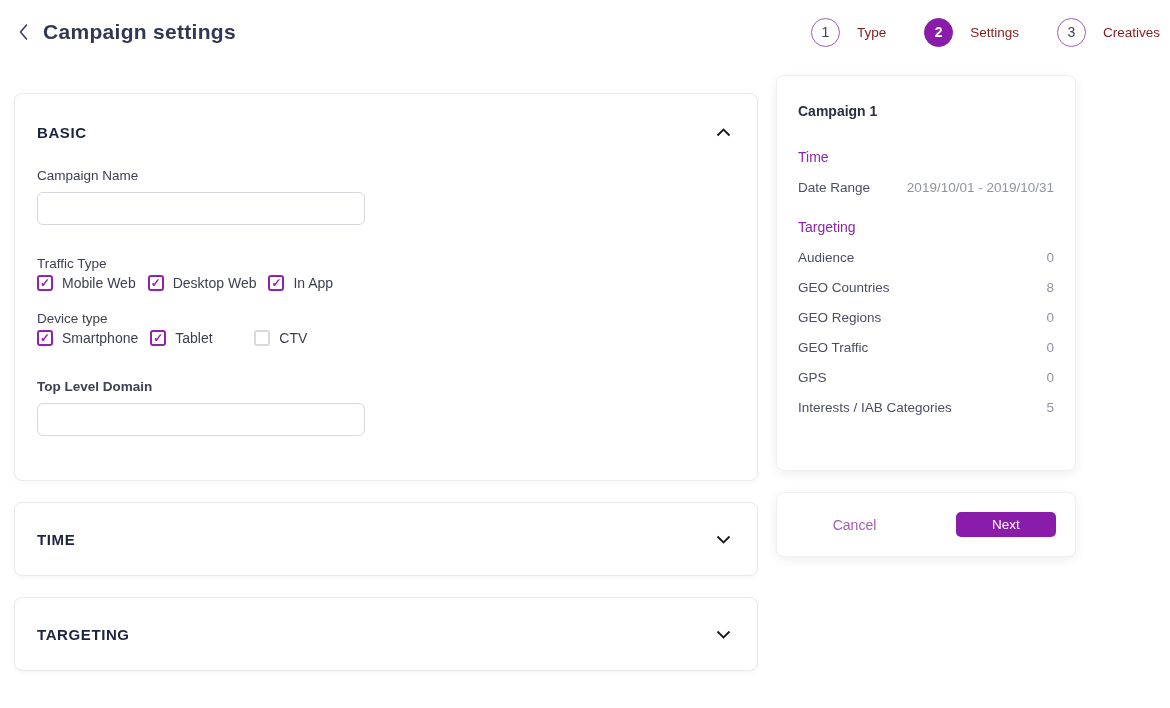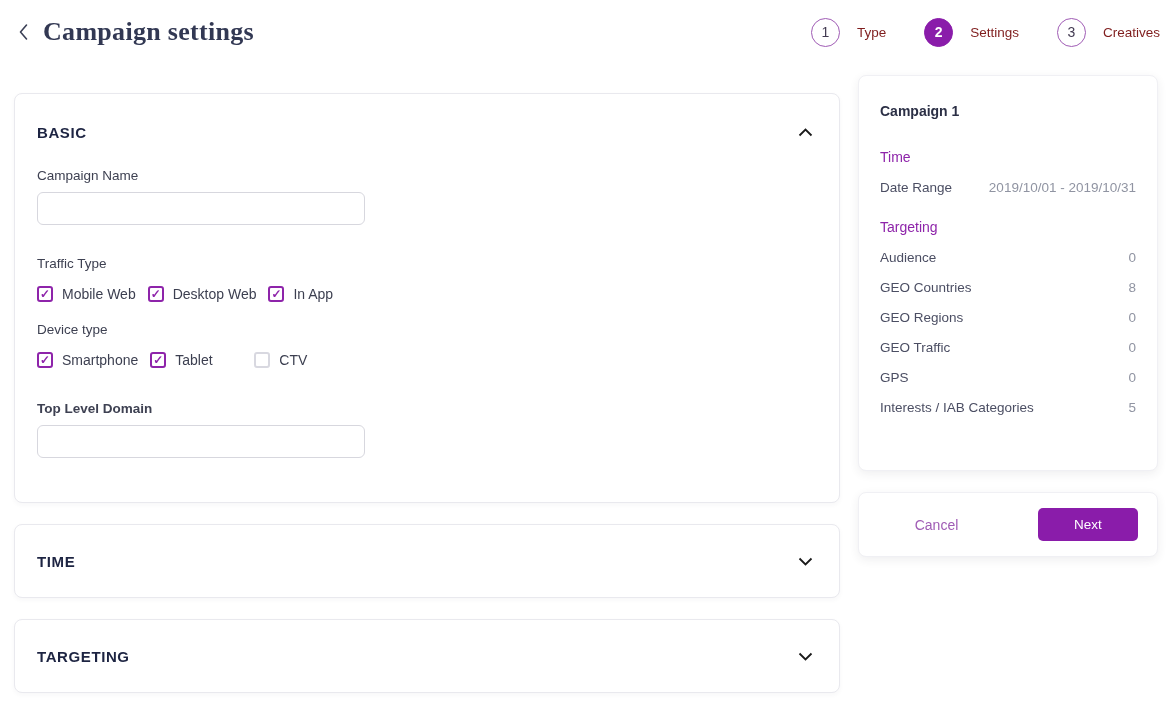--- a/index.html
+++ b/index.html
@@ -4,54 +4,54 @@
 <style>
   * { box-sizing: border-box; margin: 0; padding: 0; }
   html, body { width: 1170px; height: 708px; overflow: hidden; background: #fff;
     font-family: "Liberation Sans", sans-serif; }
 
   
   .header { height: 64px; display: flex; align-items: center; justify-content: space-between;
     padding: 0 10px 0 16px; }
   .header-left { display: flex; align-items: center; gap: 12px; }
   .back-btn { background: none; border: none; cursor: pointer; display: flex; align-items: center; padding: 2px; }
-  .page-title { font-size: 26px; font-weight: 600; color: var(--heading, #323853); letter-spacing: 0.3px; font-family: Liberation Serif, serif; }
+  .page-title { font-size: 21px; font-weight: 600; color: var(--heading, #323853); letter-spacing: 0.3px; }
 
   .stepper { display: flex; align-items: center; }
   .step { display: flex; align-items: center; margin-left: 38px; cursor: pointer; }
   .step-circle { width: 29px; height: 29px; border-radius: 50%; border: 1.5px solid var(--accent-soft, #a65cb5);
     color: #433b52; font-size: 14px; display: flex; align-items: center; justify-content: center; }
   .step-circle.active { background: var(--accent-dark, #8a1caa); border-color: var(--accent-dark, #8a1caa);
     color: #fff; font-weight: 700; }
   .step-label { font-size: 13.5px; color: #7f1d1d; margin-left: 17px; text-align: center; }
 
   
   .page { display: flex; align-items: flex-start; }
-  .main { width: 826px; margin-left: 14px; }
+  .main { width: 744px; margin-left: 14px; }
   .side { width: 300px; margin-left: 18px; margin-top: 11px; }
 
   .card { background: #fff; border: 1px solid #e9e9ee; border-radius: 8px;
     box-shadow: 0 2px 5px rgba(50,50,70,0.04); }
 
   
   .card-basic { margin-top: 29px; padding: 30px 22px 44px 22px; }
   .section-head { display: flex; align-items: center; justify-content: space-between; }
   .section-title { font-size: 15px; font-weight: 700; color: #1d2442; letter-spacing: 0.6px; }
   .chev-btn { background: none; border: none; cursor: pointer; padding: 4px; display: flex; }
 
   .field-label { font-size: 13.5px; color: #3e4152; }
   .lbl-campaign { margin-top: 27px; }
   .text-input { display: block; width: 328px; height: 33px; margin-top: 9px; border: 1px solid #d7d7de;
     border-radius: 6px; padding: 0 10px; font-size: 14px; color: #333; outline: none;
     font-family: "Liberation Sans", sans-serif; }
   .lbl-traffic { margin-top: 31px; }
   .lbl-device { margin-top: 20px; }
   .lbl-tld { margin-top: 33px; font-weight: bold; }
 
-  .cb-row { display: flex; align-items: center; margin-top: 15px; text-align: center; }
+  .cb-row { display: flex; align-items: center; margin-top: 4px; text-align: center; }
   .cb-option { display: flex; align-items: center; min-width: 104px; cursor: pointer; margin-right: 0; }
   .checkbox { width: 16px; height: 16px; border: 2px solid #d8d8e0; border-radius: 3px; background: #fff;
     display: flex; align-items: center; justify-content: center; flex: 0 0 auto; }
   .checkbox.checked { border-color: var(--accent, #8e24aa); }
   .checkbox.checked::after { content: "\2713"; color: var(--accent, #8e24aa); font-size: 12px;
     font-weight: 700; line-height: 1; }
   .cb-label { font-size: 14px; color: #3c3f50; margin-left: 9px; margin-right: 12px; }
 
   
   .card-collapsed { margin-top: 21px; height: 74px; display: flex; align-items: center;
@@ -65,21 +65,21 @@
     margin-top: 10px; }
   .srow { display: flex; align-items: center; justify-content: space-between; height: 30px; }
   .srow-label { font-size: 13.5px; color: #4b4e63; }
   .srow-value { font-size: 13.5px; color: #9094a2; }
 
   
   .actions-card { margin-top: 21px; height: 65px; display: flex; align-items: center;
     padding: 0 19px 0 0; border-color: #f0f0f4; box-shadow: 0 3px 10px rgba(50,50,70,0.08); }
   .cancel-btn { flex: 1; background: none; border: none; color: var(--accent-soft, #9646a8); font-size: 14px;
     cursor: pointer; text-align: center; padding-right: 24px; font-family: "Liberation Sans", sans-serif; }
-  .next-btn { width: 100px; height: 33px; background: var(--accent-dark, #8a1caa); color: #fff; border: none;
+  .next-btn { width: 100px; height: 25px; background: var(--accent-dark, #8a1caa); color: #fff; border: none;
     border-radius: 5px; font-size: 13.5px; cursor: pointer; font-family: "Liberation Sans", sans-serif; }
 </style>
 </head>
 <body>
 
 <div class="header">
   <div class="header-left">
     <button class="back-btn">
       <span style="display:flex">
         <svg width="11" height="18" viewBox="0 0 11 18">

